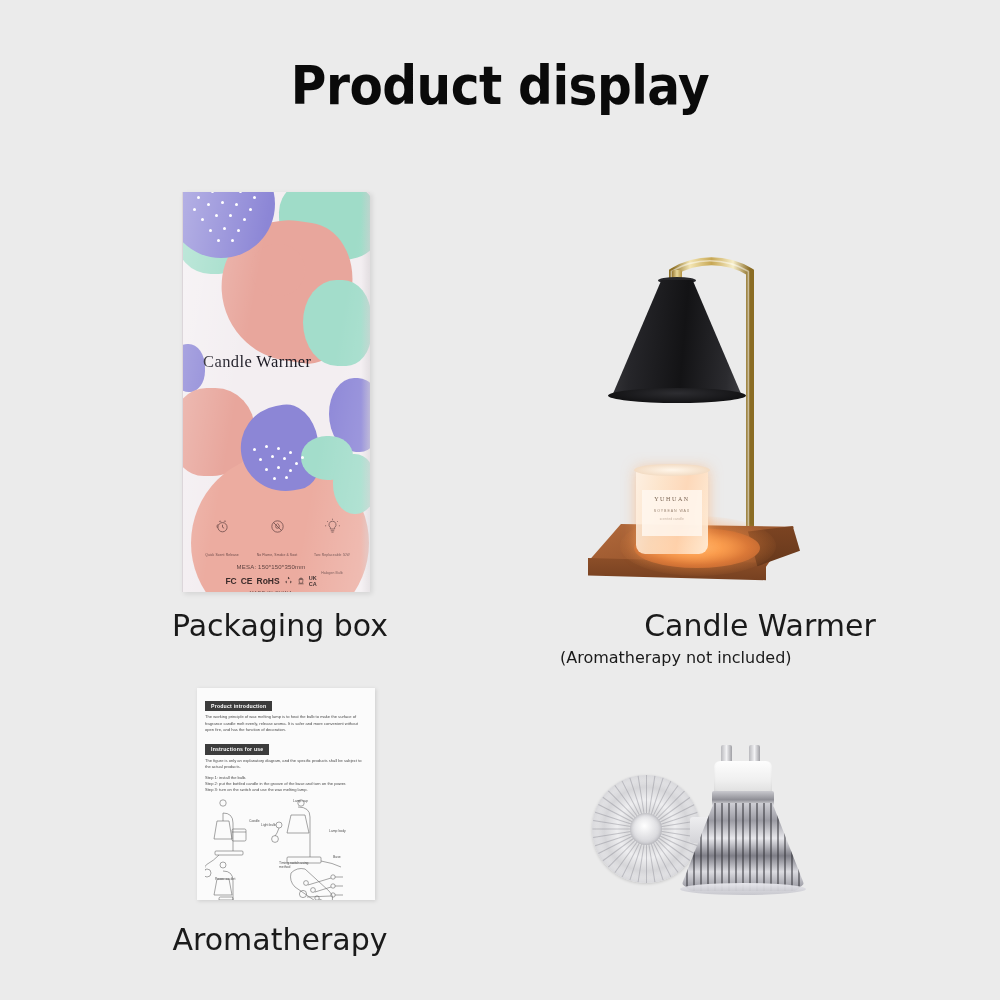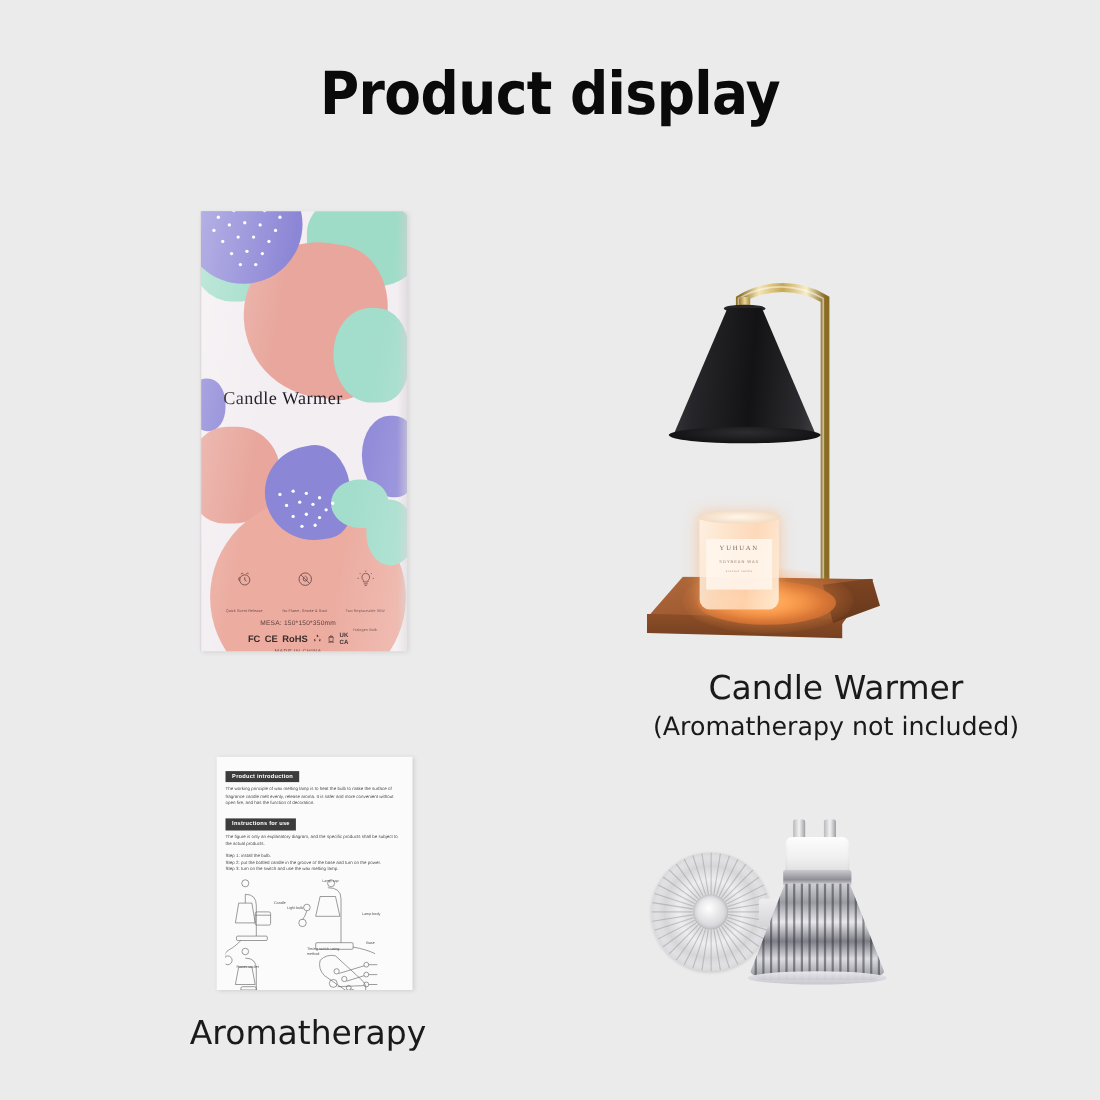--- a/index.html
+++ b/index.html
@@ -22,22 +22,22 @@
   }
 
   
   .caption {
     position: absolute; text-align: center;
     font-size: 30px; color: #1a1a1a; font-weight: 400;
     font-family: "DejaVu Sans", sans-serif;
     white-space: nowrap;
   }
   .subcaption {
-    position: absolute; text-align: center;
-    font-size: 23px; color: #1a1a1a;
+    position: absolute; 
+    font-size: 16px; color: #1a1a1a;
     font-family: "DejaVu Sans", sans-serif;
     white-space: nowrap;
   }
   #cap-box  { left: 80px;  top: 608px; width: 400px; }
   #cap-warm { left: 560px; top: 608px; width: 400px; }
   #cap-warm-sub { left: 560px; top: 648px; width: 400px; }
   #cap-spec { left: 80px;  top: 922px; width: 400px; }
   #cap-bulb { left: 520px; top: 922px; width: 460px; }
 
   
@@ -590,17 +590,18 @@
           <i style="left: 88px;"></i>
           <i style="left: 95px;"></i>
           <i style="left: 102px;"></i>
           <i style="left: 109px;"></i>
           <i style="left: 116px;"></i>
         </div>
       <div class="glassrim"></div>
     </div>
   </div>
 
+  <div class="caption" id="cap-box">Packaging box</div>
   <div class="caption" id="cap-warm">Candle Warmer</div>
   <div class="subcaption" id="cap-warm-sub">(Aromatherapy not included)</div>
   <div class="caption" id="cap-spec">Aromatherapy</div>
 
 </div>
 
 </body></html>

